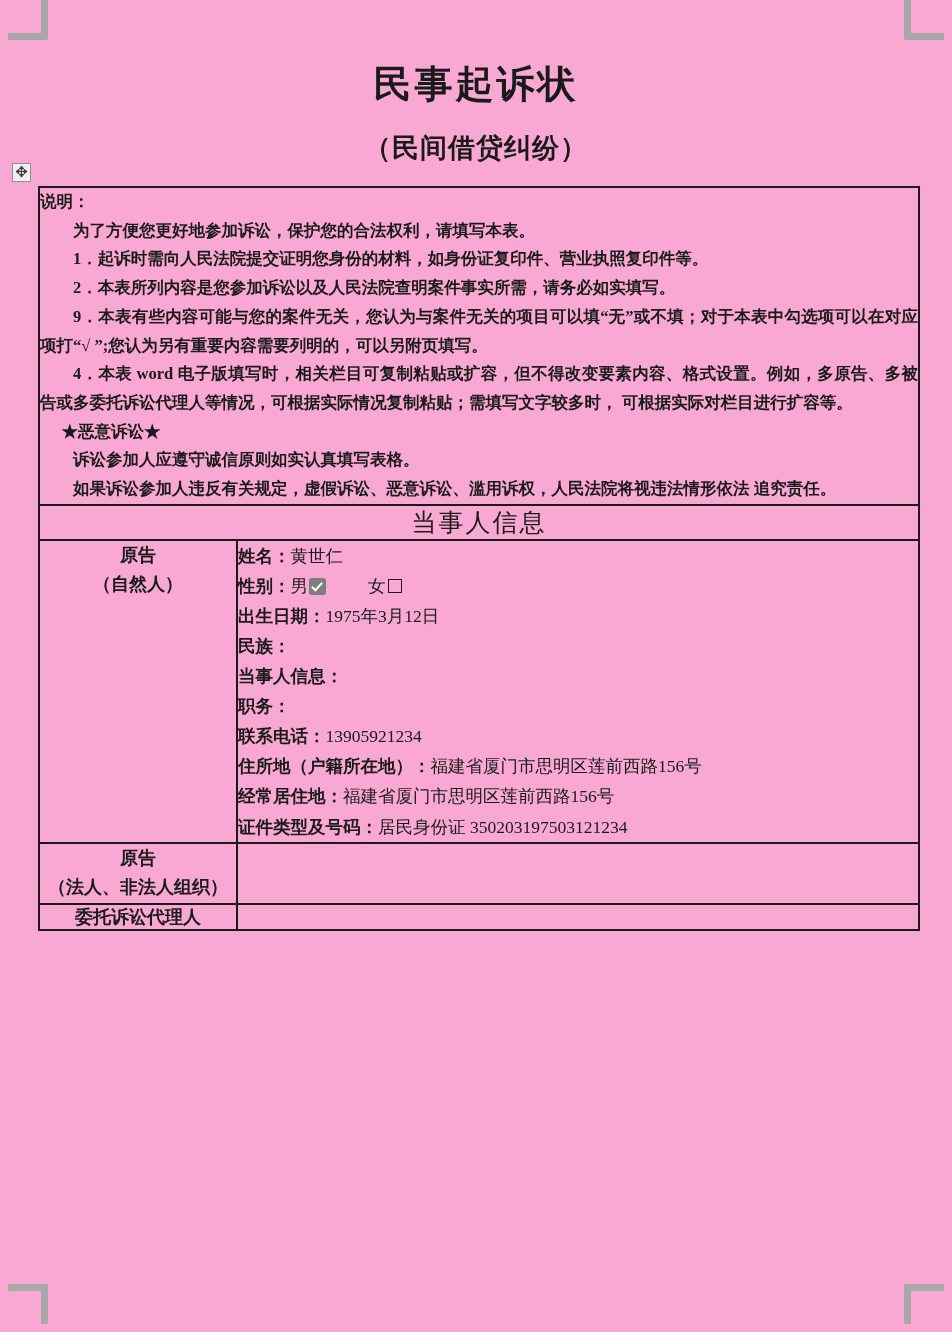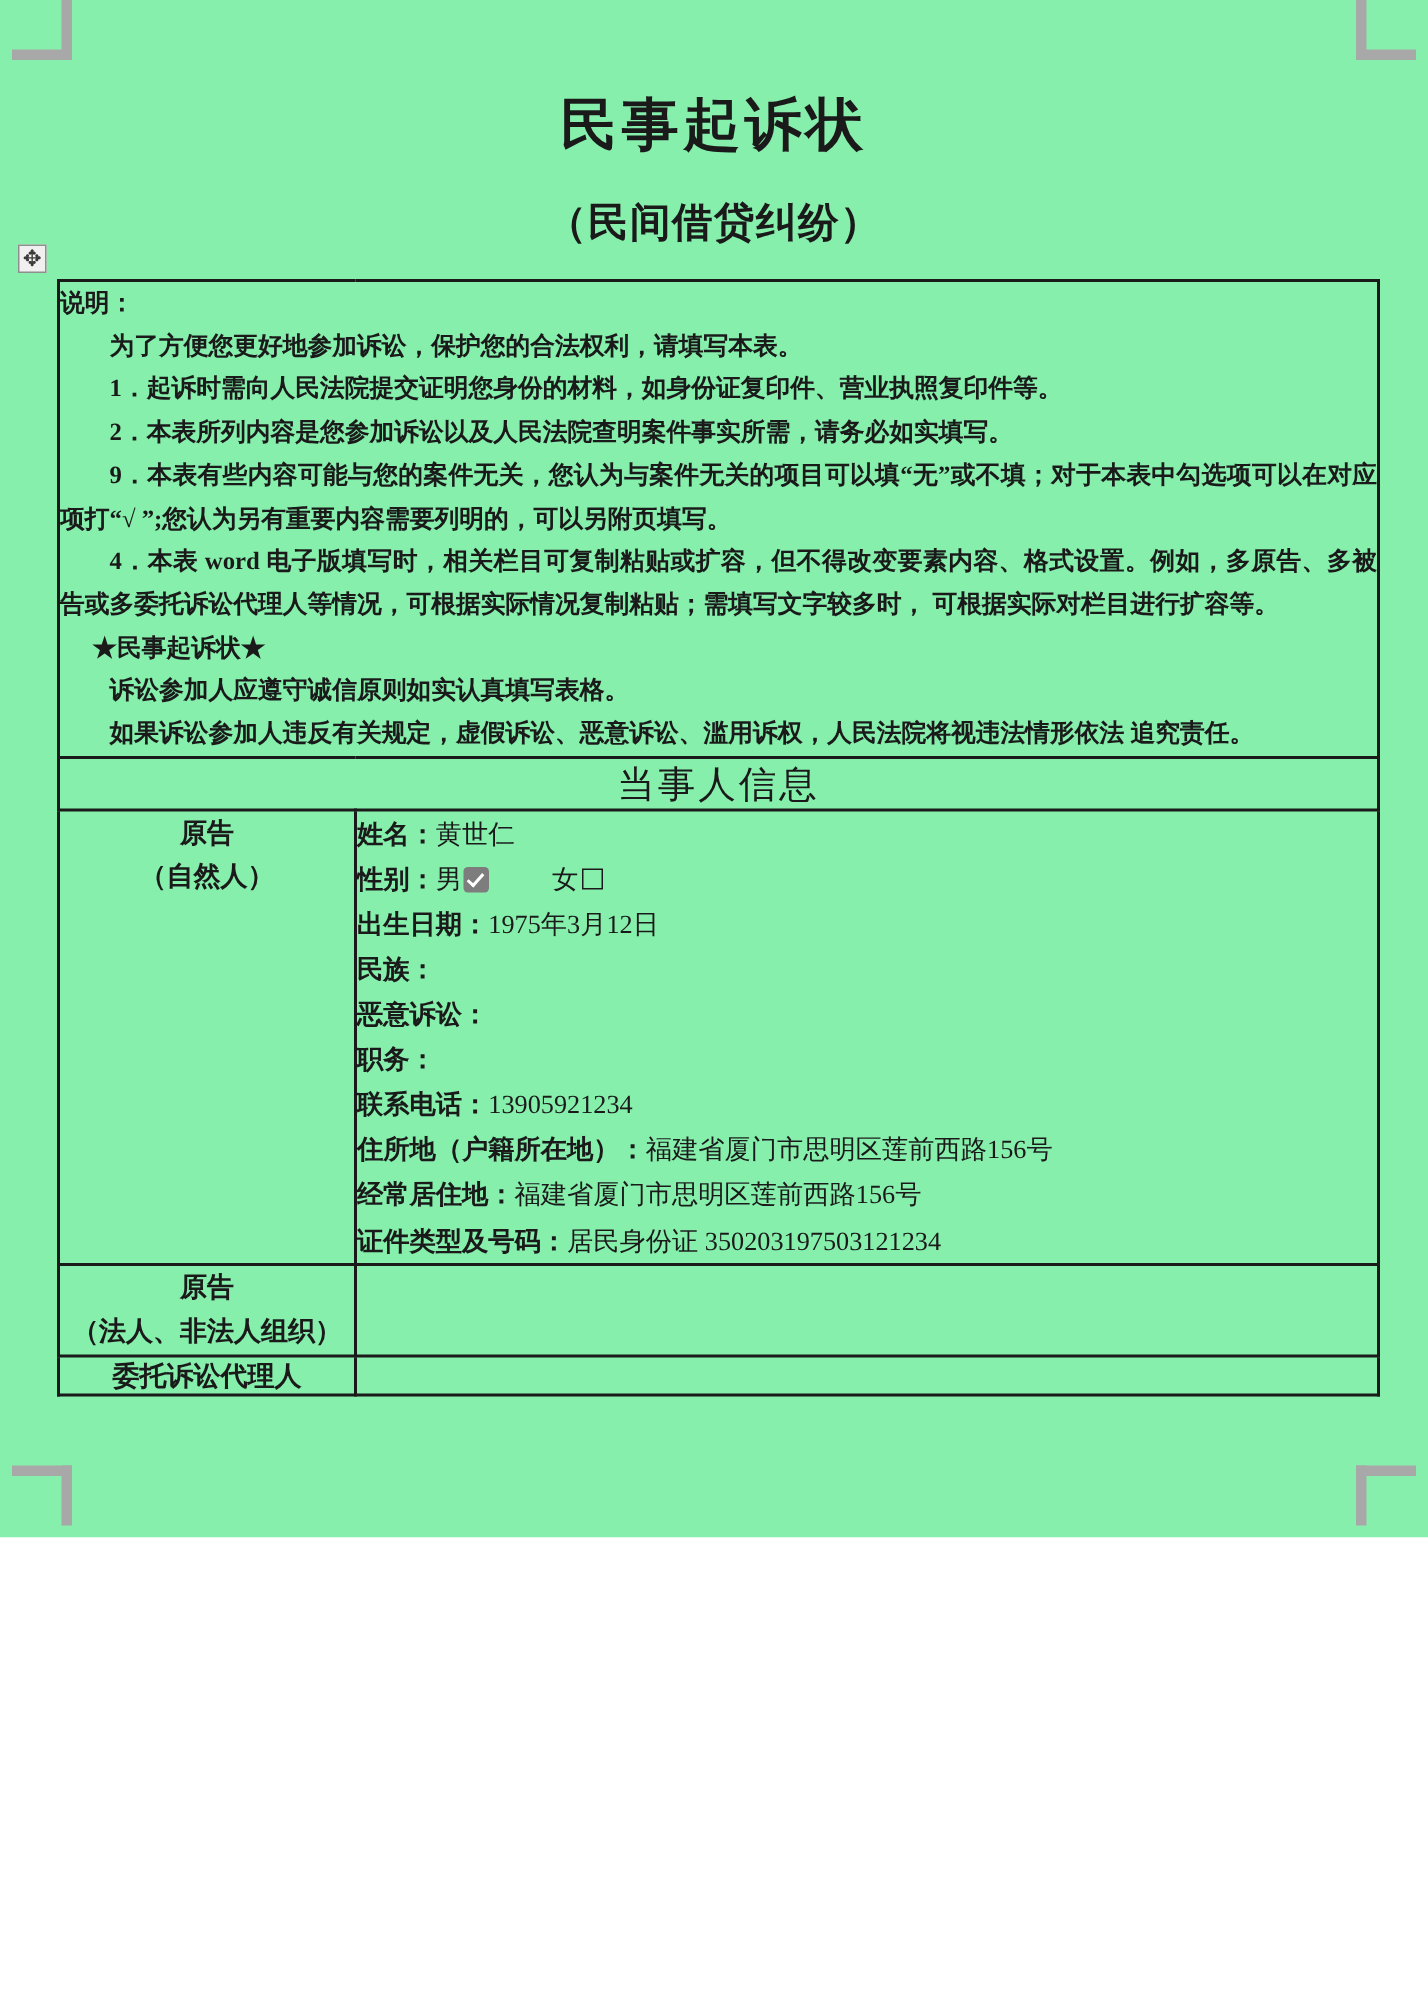--- a/index.html
+++ b/index.html
@@ -8,22 +8,22 @@
     padding: 0;
     background: #ffffff;
   }
   body {
     font-family: "Liberation Serif", "DejaVu Serif", serif;
     color: #1a1a1a;
   }
   .page {
     position: relative;
     width: 952px;
-    height: 1025px;
-    background: #86efac;
+    height: 1332px;
+    background: #f9a8d4;
     overflow: hidden;
     box-sizing: border-box;
   }
 
   
   .crop-mark {
     position: absolute;
     width: 40px;
     height: 40px;
     pointer-events: none;
@@ -232,21 +232,21 @@
     <tbody>
 
       <tr>
         <td class="instr-cell" colspan="2">
           <p class="instr-head">说明：</p>
           <p class="indent">为了方便您更好地参加诉讼，保护您的合法权利，请填写本表。</p>
           <p class="indent">1．起诉时需向人民法院提交证明您身份的材料，如身份证复印件、营业执照复印件等。</p>
           <p class="indent">2．本表所列内容是您参加诉讼以及人民法院查明案件事实所需，请务必如实填写。</p>
           <p class="indent">9．本表有些内容可能与您的案件无关，您认为与案件无关的项目可以填“无”或不填；对于本表中勾选项可以在对应项打“√ ”;您认为另有重要内容需要列明的，可以另附页填写。</p>
           <p class="indent">4．本表 word 电子版填写时，相关栏目可复制粘贴或扩容，但不得改变要素内容、格式设置。例如，多原告、多被告或多委托诉讼代理人等情况，可根据实际情况复制粘贴；需填写文字较多时， 可根据实际对栏目进行扩容等。</p>
-          <p class="star-line">★民事起诉状★</p>
+          <p class="star-line">★恶意诉讼★</p>
           <p class="indent">诉讼参加人应遵守诚信原则如实认真填写表格。</p>
           <p class="indent">如果诉讼参加人违反有关规定，虚假诉讼、恶意诉讼、滥用诉权，人民法院将视违法情形依法 追究责任。</p>
         </td>
       </tr>
 
       <tr>
         <td class="section-header" colspan="2">当事人信息</td>
       </tr>
 
       <tr>
@@ -266,21 +266,21 @@
 
           <span class="field">
             <span class="field-label">出生日期：</span><span class="field-value">1975年3月12日</span>
           </span>
 
           <span class="field">
             <span class="field-label">民族：</span><span class="field-value"></span>
           </span>
 
           <span class="field">
-            <span class="field-label">恶意诉讼：</span><span class="field-value"></span>
+            <span class="field-label">当事人信息：</span><span class="field-value"></span>
           </span>
 
           <span class="field">
             <span class="field-label">职务：</span><span class="field-value"></span>
           </span>
 
           <span class="field">
             <span class="field-label">联系电话：</span><span class="field-value">13905921234</span>
           </span>
 

